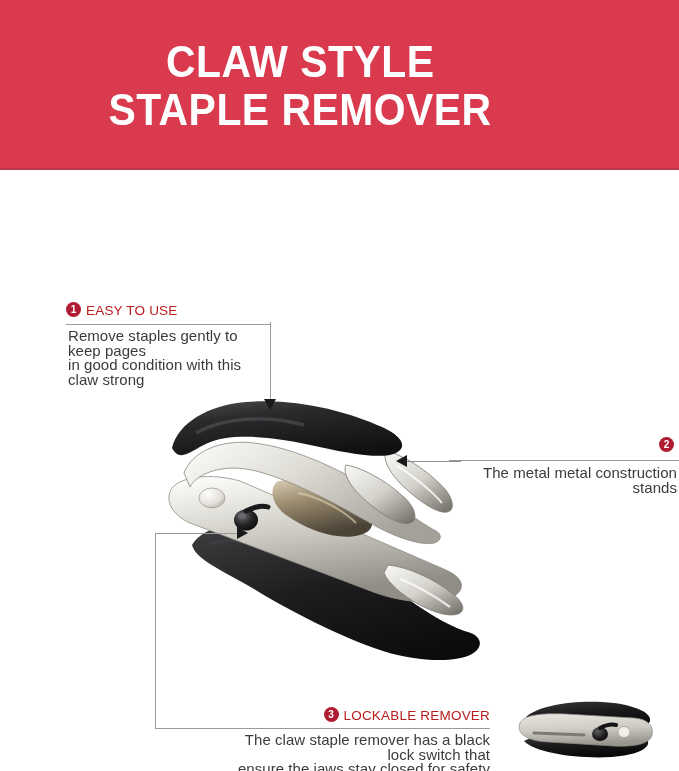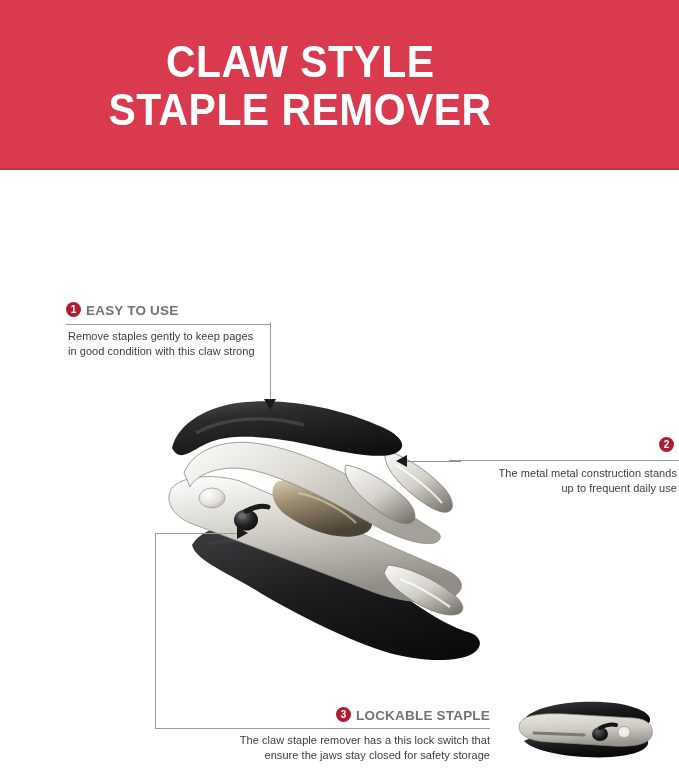--- a/index.html
+++ b/index.html
@@ -44,25 +44,25 @@
     color:#ffffff;
     font-size:10px;font-weight:bold;
     line-height:15px;text-align:center;
     vertical-align:middle;
     margin-right:5px;
     position:relative;top:-1px;
   }
   .head-row{display:flex;align-items:center;white-space:nowrap;}
   .head-row.right{justify-content:flex-end;}
   .head-text{
-    font-size:13.5px;font-weight:bold;color:#737373;
+    font-size:13.5px;font-weight:normal;color:#b91c1c;
     letter-spacing:0.2px;
   }
   .body-text{
-    font-size:11px;color:#3b3b3b;line-height:14.6px;
+    font-size:15px;color:#3b3b3b;line-height:14.6px;
     letter-spacing:0.05px;
   }
 
   
   #callout1{position:absolute;left:66px;top:303px;width:215px;}
   #c1-head{margin-bottom:4px;}
   #c1-rule{position:absolute;left:0px;top:21px;width:205px;height:1px;background:#9a9a9a;}
   #c1-body{position:absolute;left:2px;top:26px;width:205px;}
 
   
@@ -230,35 +230,34 @@
   <div id="c1-vline"></div>
   <div id="c1-arrow"></div>
 
   <div id="callout2">
     <div class="head-row right" id="c2-head">
       <span class="badge">2</span>
     </div>
     <div id="c2-rule"></div>
     <div id="c2-body">
       <div class="body-text">The metal metal construction stands</div>
-      <div class="body-text">up to frequent daily use</div>
     </div>
   </div>
   <div id="c2-lline"></div>
   <div id="c2-arrow"></div>
 
   <div id="c3-hline-top"></div>
   <div id="c3-arrow"></div>
   <div id="c3-vline"></div>
   <div id="c3-hline-bottom"></div>
 
   <div id="callout3">
     <div class="head-row right" id="c3-head">
       <span class="badge">3</span>
-      <span class="head-text">LOCKABLE STAPLE</span>
+      <span class="head-text">LOCKABLE REMOVER</span>
     </div>
     <div id="c3-body">
-      <div class="body-text">The claw staple remover has a this lock switch that</div>
+      <div class="body-text">The claw staple remover has a black lock switch that</div>
       <div class="body-text">ensure the jaws stay closed for safety storage</div>
     </div>
   </div>
 
 </div>
 
 </body></html>

